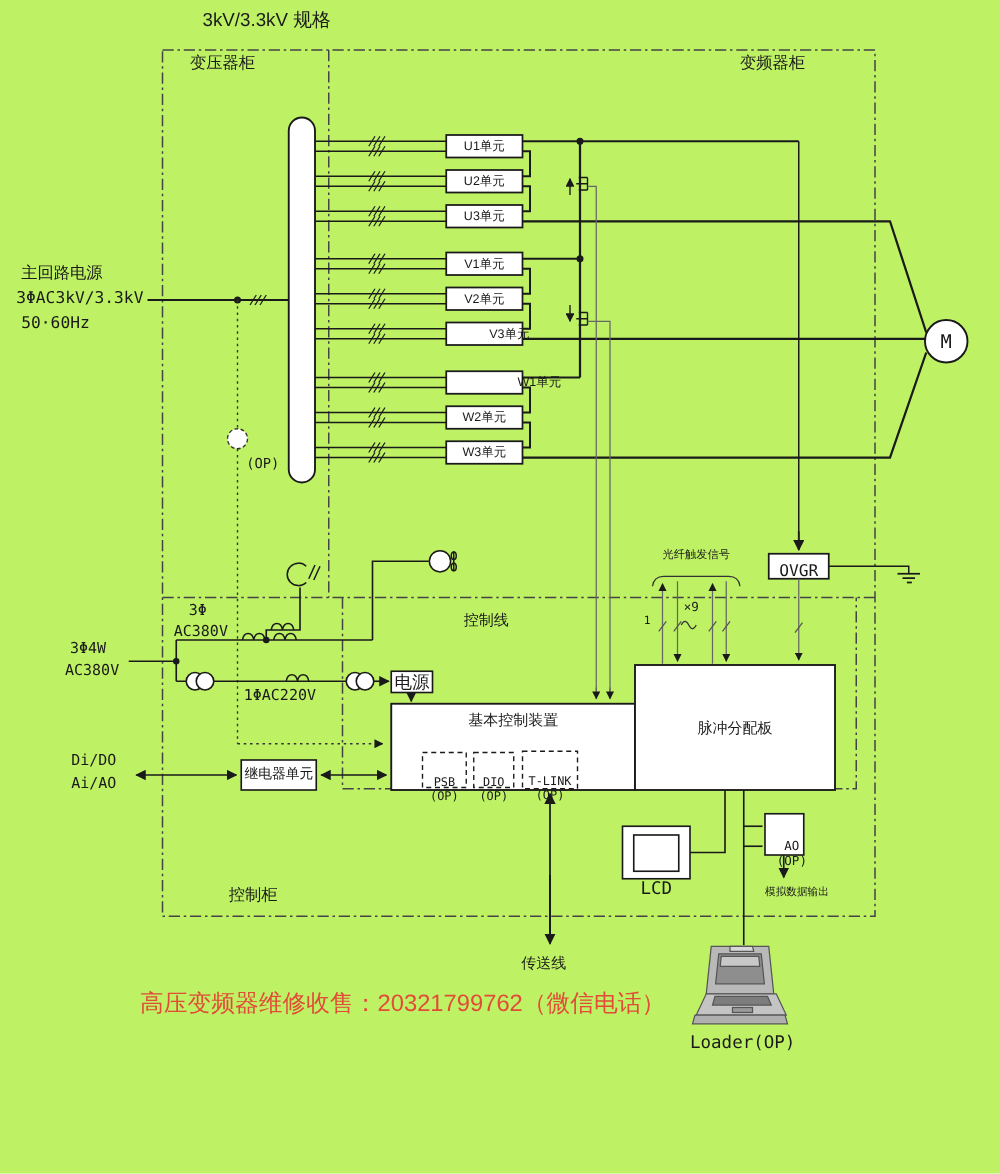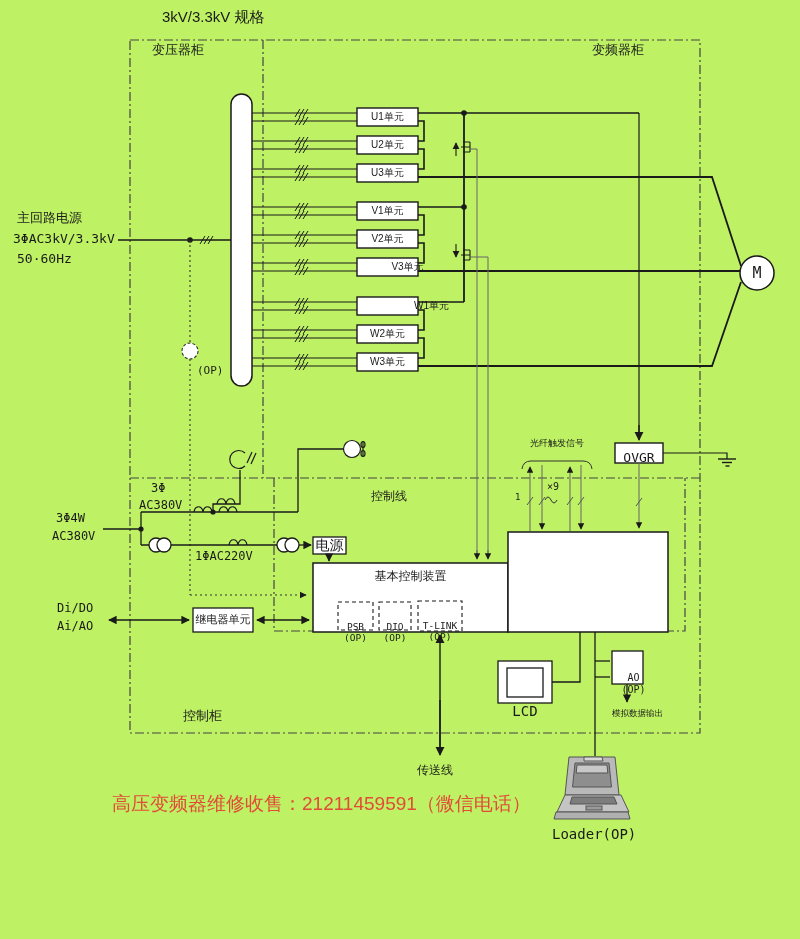--- a/index.html
+++ b/index.html
@@ -301,30 +301,31 @@
 <div class="lbl mono ctr" style="left:615px;top:443px;width:48px;height:30px;font-size:13px;">OVGR</div>
 
 <div class="lbl mono sz12" style="left:151px;top:481px;">3Φ</div>
 <div class="lbl mono sz12" style="left:139px;top:498px;">AC380V</div>
 <div class="lbl mono sz12" style="left:56px;top:511px;">3Φ4W</div>
 <div class="lbl mono sz12" style="left:52px;top:529px;">AC380V</div>
 <div class="lbl mono sz12" style="left:195px;top:549px;">1ΦAC220V</div>
 <div class="lbl cn ctr" style="left:313px;top:537px;width:33px;height:17px;font-size:14px;">电源</div>
 
 <div class="lbl cn ctr" style="left:313px;top:568px;width:195px;height:16px;font-size:12px;">基本控制装置</div>
+<div class="lbl cn ctr" style="left:508px;top:532px;width:160px;height:100px;font-size:12px;">脉冲分配板</div>
 
 <div class="lbl mono twoline" style="left:338px;top:604px;width:35px;font-size:9.5px;"><span>PSB</span><br><span>(OP)</span></div>
 <div class="lbl mono twoline" style="left:379px;top:604px;width:32px;font-size:9.5px;"><span>DIO</span><br><span>(OP)</span></div>
 <div class="lbl mono twoline" style="left:418px;top:603px;width:44px;font-size:9.5px;"><span>T-LINK</span><br><span>(OP)</span></div>
 
 <div class="lbl mono sz12" style="left:57px;top:601px;">Di/DO</div>
 <div class="lbl mono sz12" style="left:57px;top:619px;">Ai/AO</div>
 <div class="lbl cn ctr" style="left:193px;top:608px;width:60px;height:24px;font-size:11px;">继电器单元</div>
 
 <div class="lbl mono ctr" style="left:498px;top:703px;width:54px;height:18px;font-size:14px;">LCD</div>
 <div class="lbl mono twoline" style="left:612px;top:654px;width:43px;font-size:10px;"><span>AO</span><br><span>(OP)</span></div>
 <div class="lbl cn sz8" style="left:612px;top:708px;">模拟数据输出</div>
 <div class="lbl cn sz12" style="left:417px;top:763px;">传送线</div>
 <div class="lbl mono" style="left:552px;top:826px;font-size:14px;">Loader(OP)</div>
 
-<div class="lbl cn red" style="left:112px;top:792px;font-size:19px;">高压变频器维修收售：21211459591（微信电话）</div>
+<div class="lbl cn red" style="left:112px;top:792px;font-size:19px;">高压变频器维修收售：20321799762（微信电话）</div>
 
 </div>
 
 </body></html>

